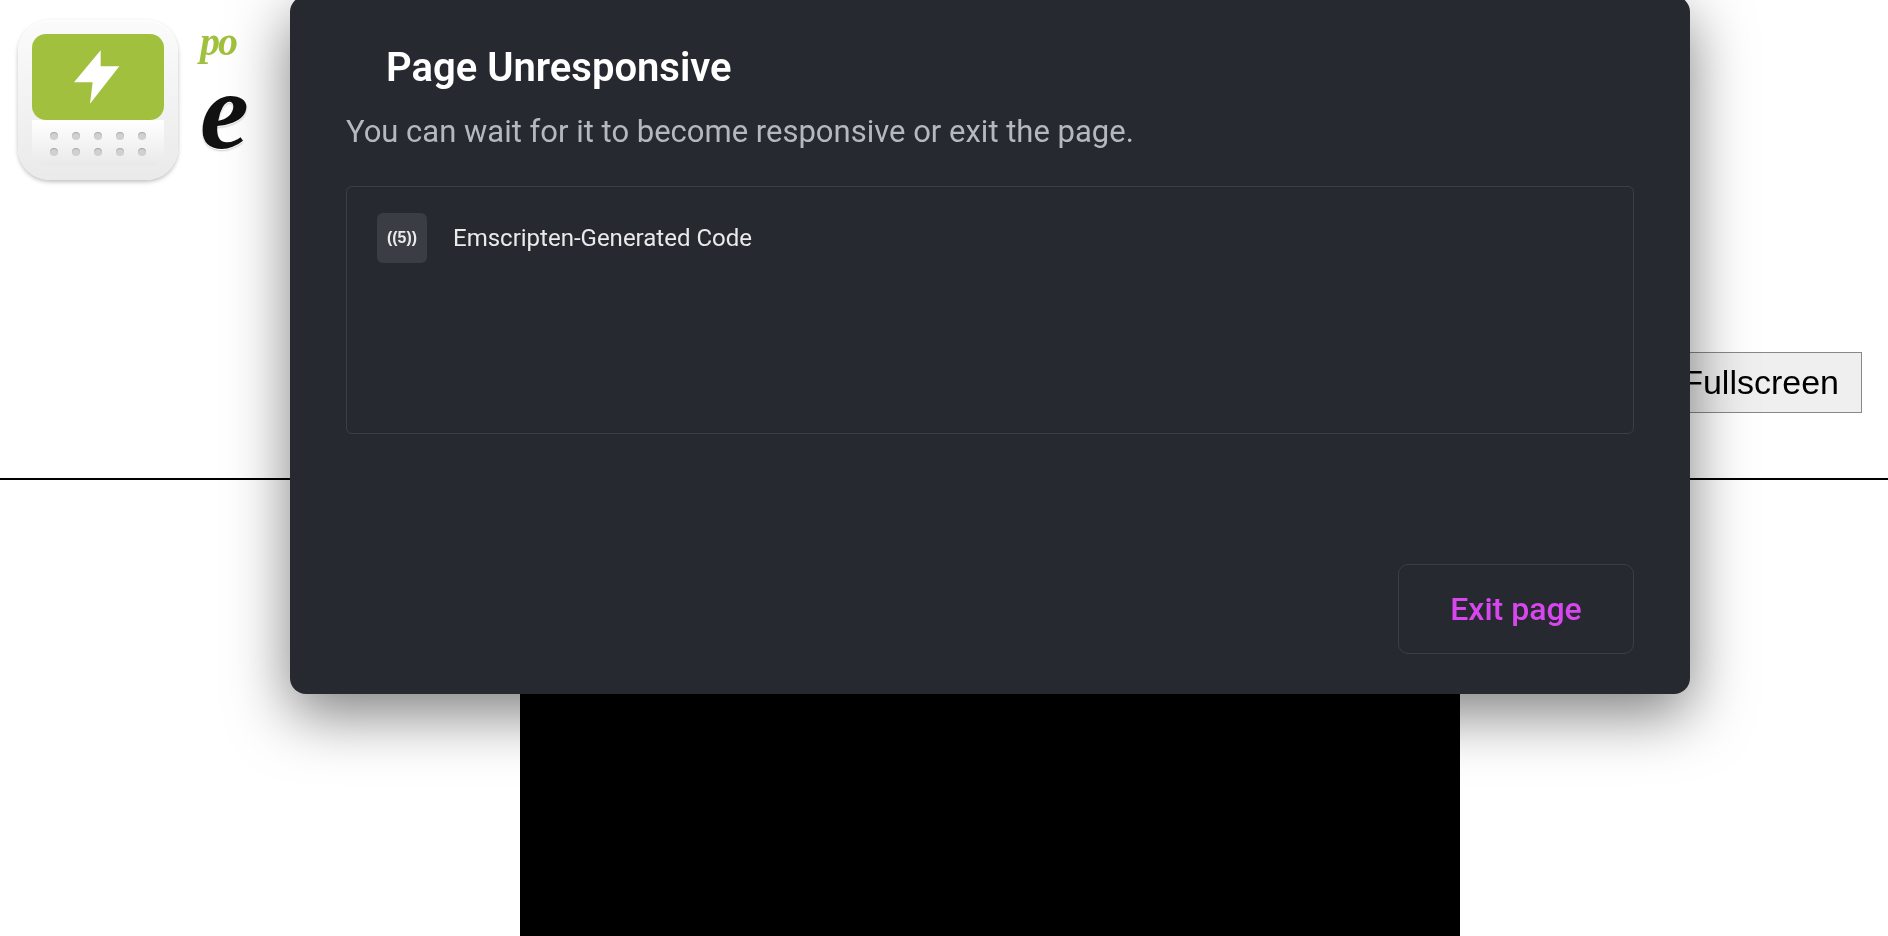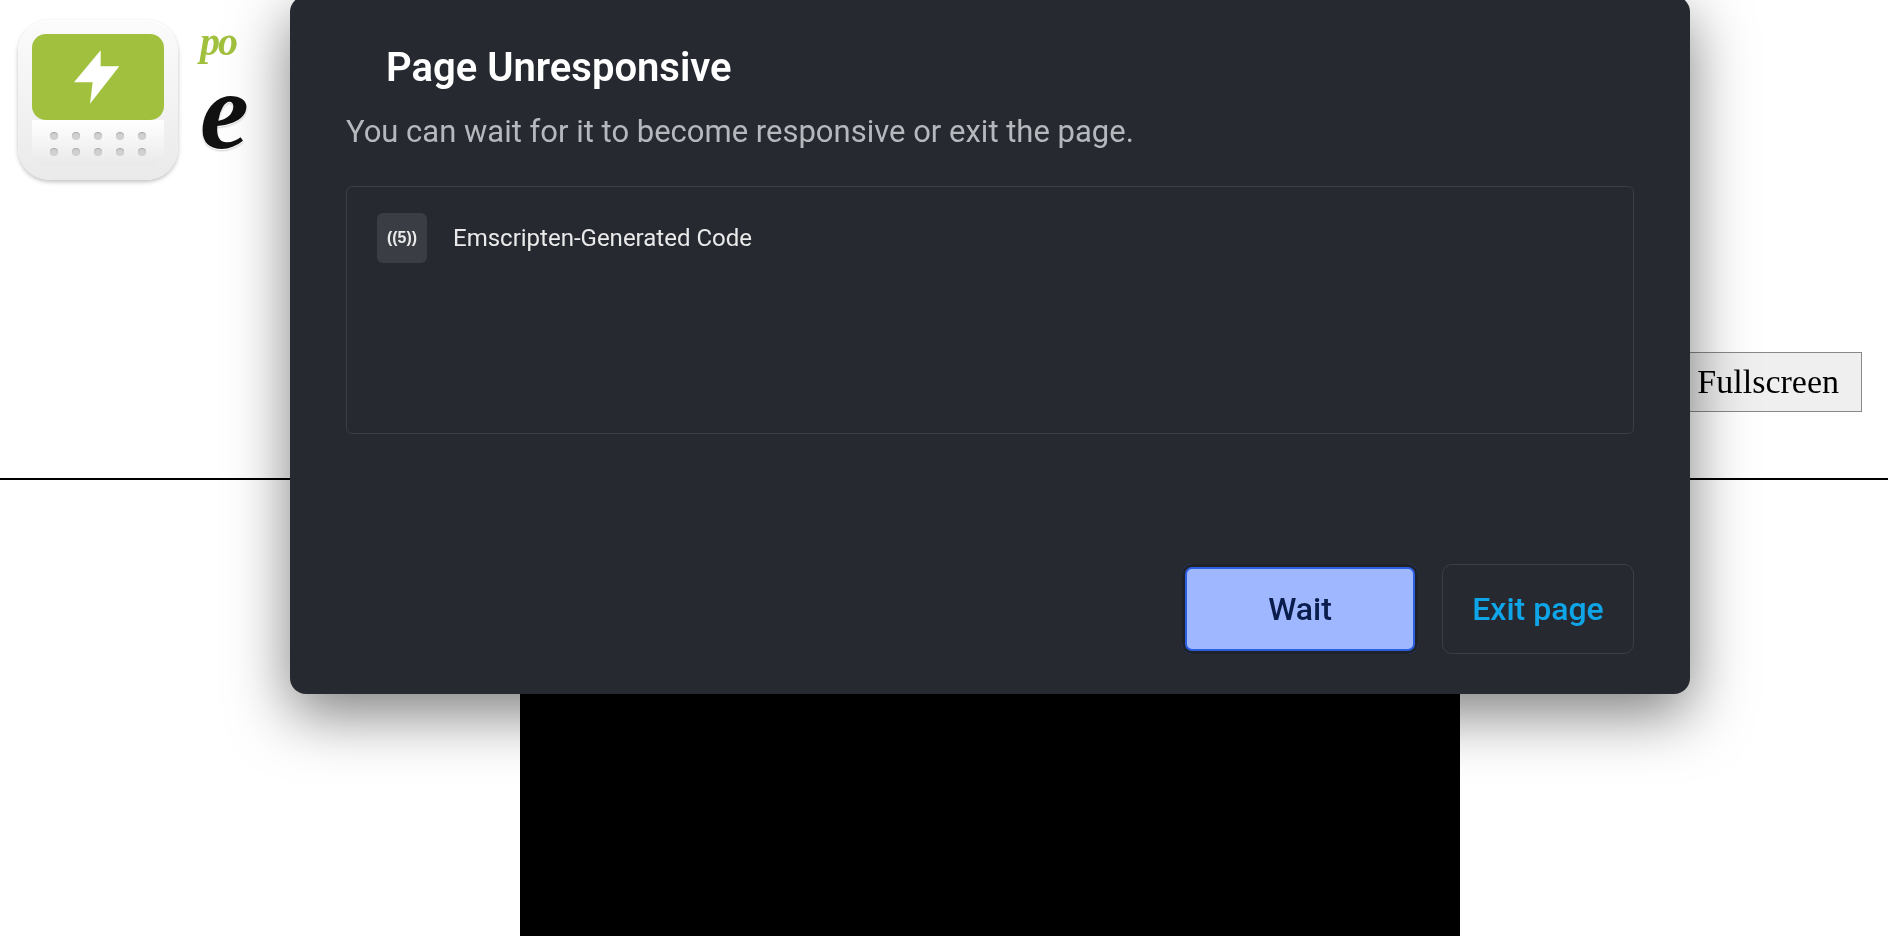--- a/index.html
+++ b/index.html
@@ -13,41 +13,41 @@
   .logo-top { position: absolute; left: 14px; top: 14px; width: 132px; height: 86px; border-radius: 14px; background: #a1c13e; display:flex; align-items:center; justify-content:center; }
   .logo-top svg { fill:#fff; }
   .logo-bottom { position:absolute; left:14px; top:100px; width:132px; height:46px; border-radius:0 0 14px 14px; background:linear-gradient(#fff,#e9e9e9); }
   .dots { position:absolute; bottom:10px; left:0; right:0; display:flex; justify-content:center; gap:14px; }
   .dots span { width:8px; height:8px; border-radius:50%; background:#d0d0d0; box-shadow: inset 0 1px 1px rgba(0,0,0,.2); }
 
   .brand-text { position:absolute; left:200px; top:18px; }
   .brand-small { font-family: Georgia, "Times New Roman", serif; font-style: italic; font-weight:700; font-size:40px; color:#a1c13e; letter-spacing:-2px; }
   .brand-big   { font-family: Georgia, "Times New Roman", serif; font-style: italic; font-weight:900; font-size:110px; color:#111; letter-spacing:-6px; line-height:0.85; text-shadow:0 1px 0 #fff, 0 2px 2px rgba(0,0,0,.2); }
 
-  .fullscreen-btn { position:absolute; right:26px; top:352px; padding:10px 22px; font-size:34px; font-family: Liberation Serif, serif; background:#efefef; border:1px solid #888; cursor:pointer; }
+  .fullscreen-btn { position:absolute; right:26px; top:352px; padding:10px 22px; font-size:34px; font-family: Liberation Sans, sans-serif; background:#efefef; border:1px solid #888; cursor:pointer; }
 
   .hr { position:absolute; left:0; right:0; top:478px; height:0; border-top:2px solid #000; }
 
   .canvas { position:absolute; left:520px; top:480px; width:940px; height:456px; background:#000; }
 
   
   .modal { position:absolute; left:290px; top:-4px; width:1400px; height:698px; background:#262a30; border-radius:16px; box-shadow: 0 20px 60px rgba(0,0,0,.5); color:#e7e9ec; padding:48px 56px 40px 56px; display:flex; flex-direction:column; }
   .modal-title { font-size:40px; font-weight:600; color:#fff; margin-bottom:22px;margin-left:40px; }
   .modal-text  { font-size:31px; font-weight:400; color:#b5b9be; margin-bottom:36px; }
 
   .tab-box { border:1px solid #3b3f45; border-radius:6px; padding:26px 30px; height:248px; }
   .tab-row { display:flex; align-items:center; gap:26px; }
   .tab-favicon { width:50px; height:50px; border-radius:6px; background:#3a3e44; display:flex; align-items:center; justify-content:center; font-size:24px; font-weight:700; color:#eaeaea; }
   .tab-favicon svg { width:38px; height:38px; fill:#eaeaea; }
   .tab-label { font-size:24px; color:#eaeaea; }
 
   .btn-row { margin-top:auto; display:flex; justify-content:flex-end; gap:24px; padding-top:40px; }
   .btn { height:90px; border-radius:10px; font-size:32px; font-weight:500; display:flex; align-items:center; justify-content:center; cursor:pointer; user-select:none; }
   .btn-wait { width:236px; background:#9fb7ff; color:#0a1d4d; border:5px solid #2b5fe0; outline:3px solid #1f2329; outline-offset:-3px; }
-  .btn-exit { width:192px; background:transparent; color:#0ea5e9; border:1px solid #3b3f45; }
+  .btn-exit { width:236px; background:transparent; color:#d946ef; border:1px solid #3b3f45; }
 </style>
 </head>
 <body>
 
 <div class="page">
 
   <div class="logo-block">
     <div class="logo-outer">
       <div class="logo-top">
         <svg viewBox="0 0 24 24" width="64" height="64">
@@ -95,16 +95,15 @@
         <svg viewBox="0 0 48 48">
           <path d="M24 14a10 10 0 0 0-10 10 10 10 0 0 0 10 10 10 10 0 0 0 10-10 10 10 0 0 0-10-10zm0 4a6 6 0 1 1 0 12 6 6 0 0 1 0-12z" fill="none"></path>
           <text x="24" y="30" text-anchor="middle" font-size="20" font-family="Arial" fill="#eaeaea" font-weight="700">((5))</text>
         </svg>
       </div>
       <div class="tab-label">Emscripten-Generated Code</div>
     </div>
   </div>
 
   <div class="btn-row">
-    <div class="btn btn-wait">Wait</div>
     <div class="btn btn-exit">Exit page</div>
   </div>
 </div>
 
 </body></html>

